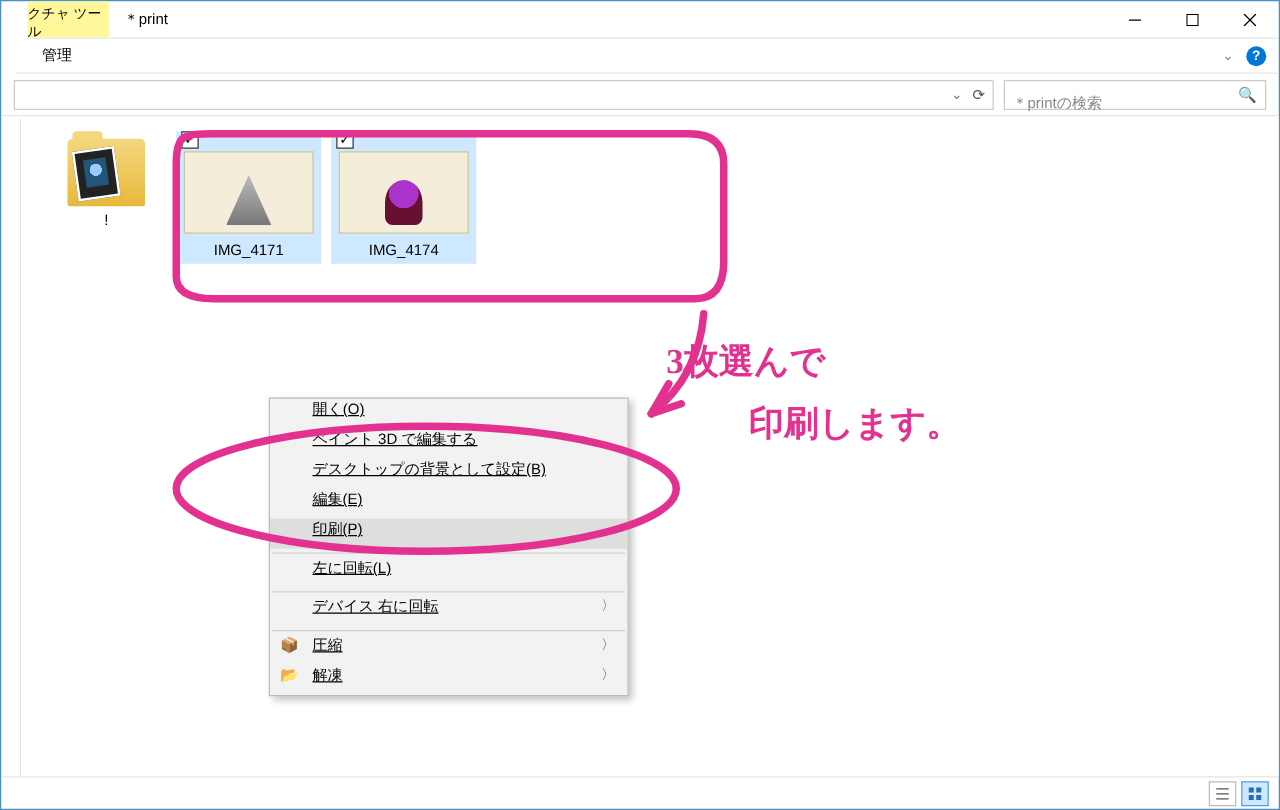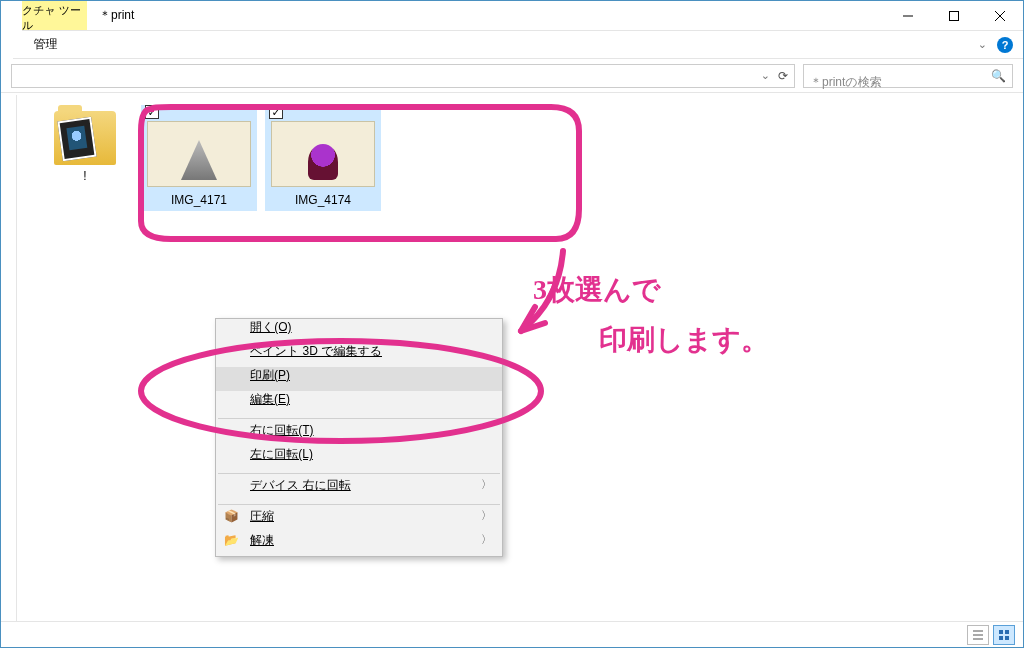--- a/index.html
+++ b/index.html
@@ -153,30 +153,30 @@
 
       </div>
 
       <div class="ctx">
         <div class="ctx-item">
             <span>開く(O)</span>
           </div>
         <div class="ctx-item">
             <span>ペイント 3D で編集する</span>
           </div>
+        <div class="ctx-item">
+            <span>デスクトップの背景として設定(B)</span>
+          </div>
+        <div class="ctx-item">
+            <span>編集(E)</span>
+          </div>
         <div class="ctx-item hi">
             <span>印刷(P)</span>
           </div>
-        <div class="ctx-item">
-            <span>編集(E)</span>
-          </div>
         <div class="ctx-sep"></div>
-        <div class="ctx-item">
-            <span>右に回転(T)</span>
-          </div>
         <div class="ctx-item">
             <span>左に回転(L)</span>
           </div>
         <div class="ctx-sep"></div>
         <div class="ctx-item">
             <span>デバイス 右に回転</span>
             <span class="sub">〉</span>
           </div>
         <div class="ctx-sep"></div>
         <div class="ctx-item">

